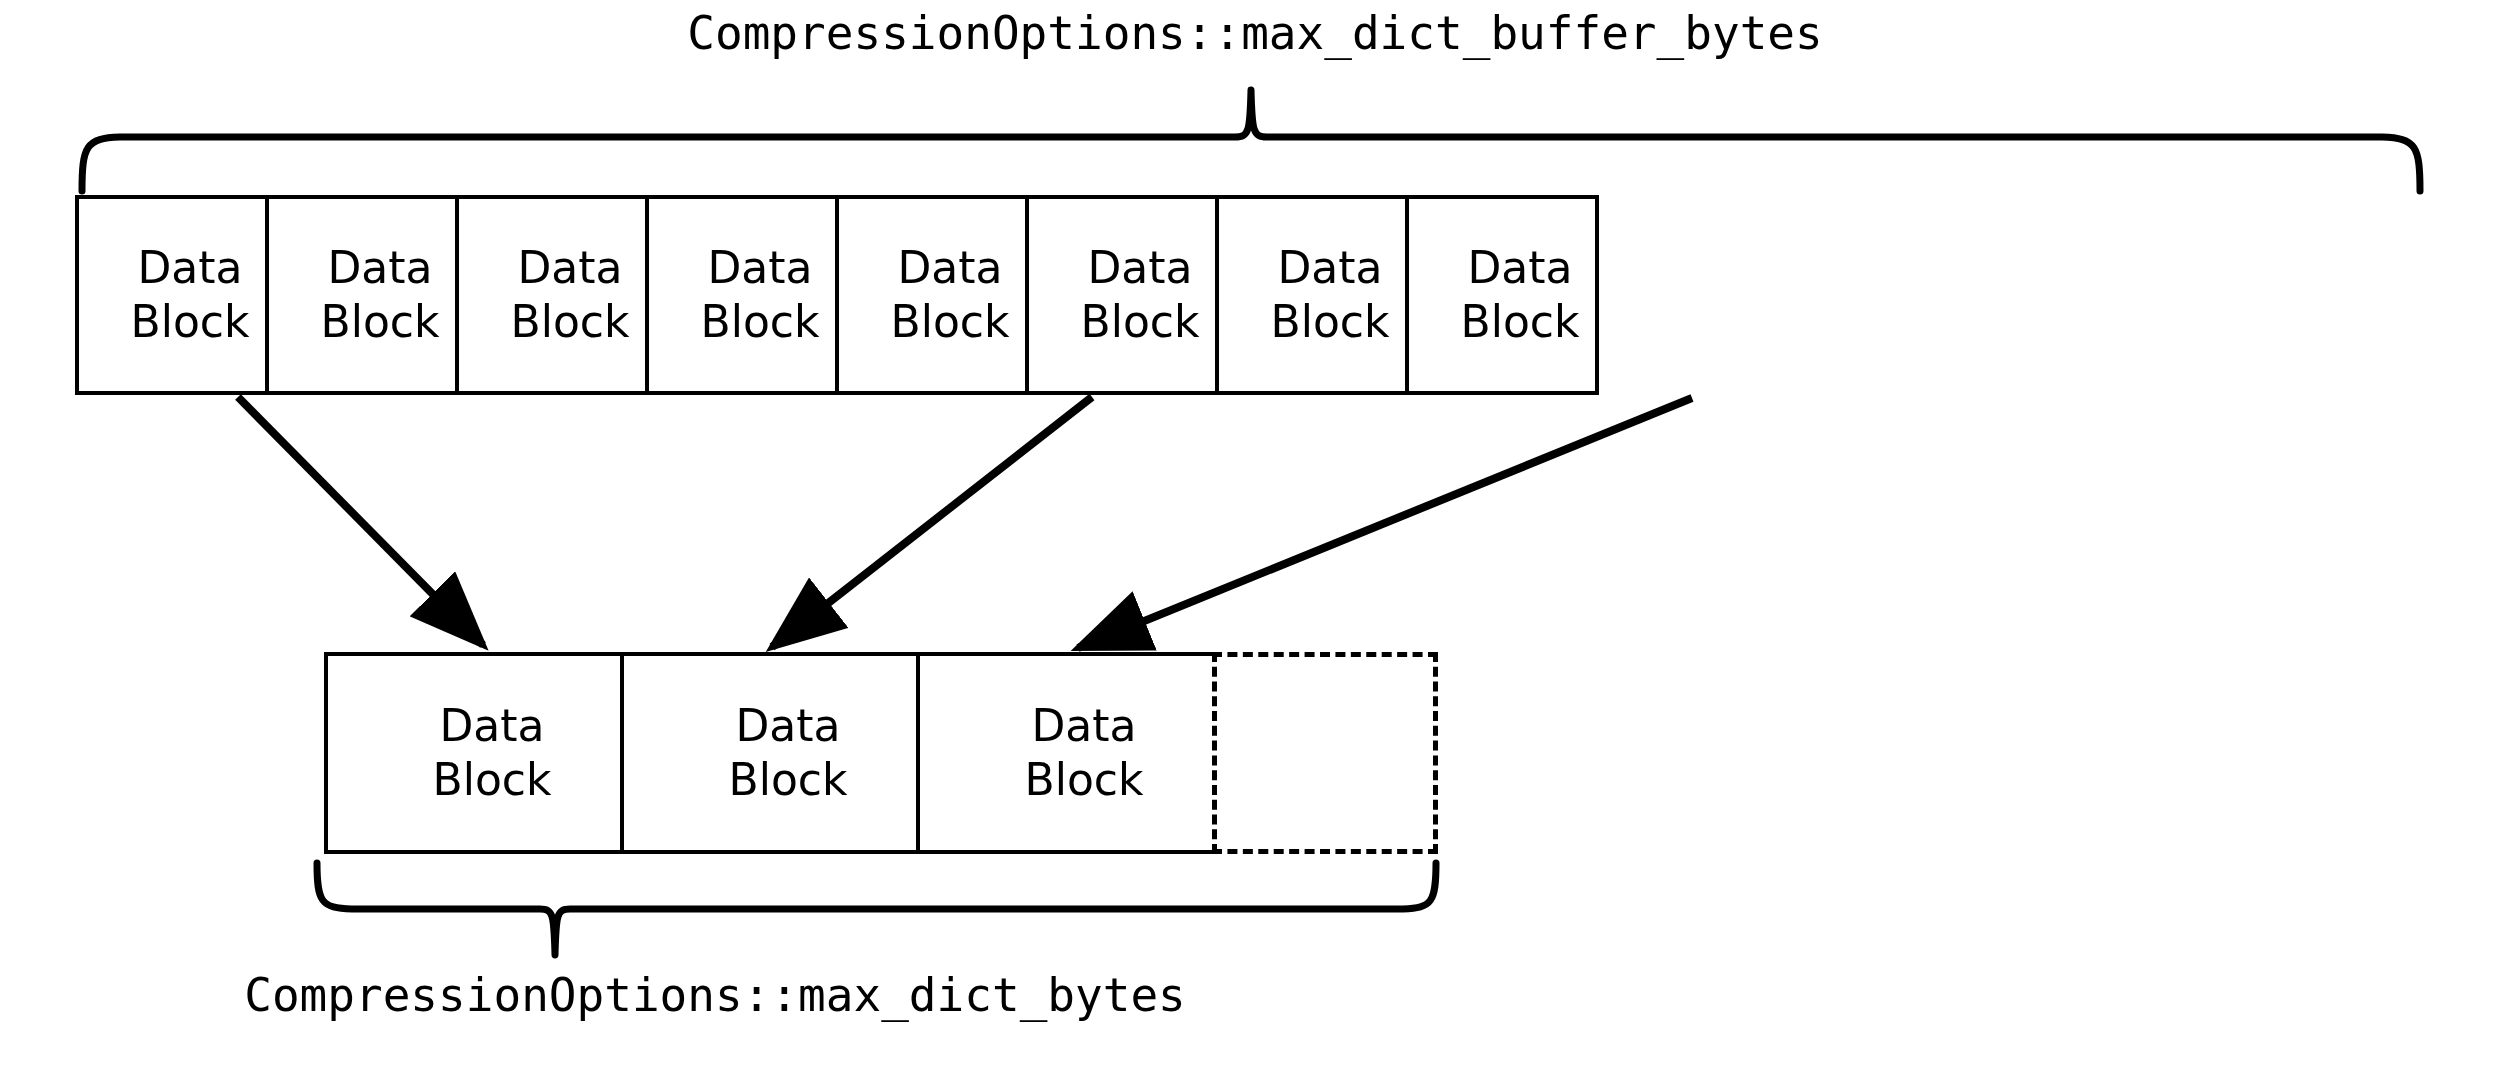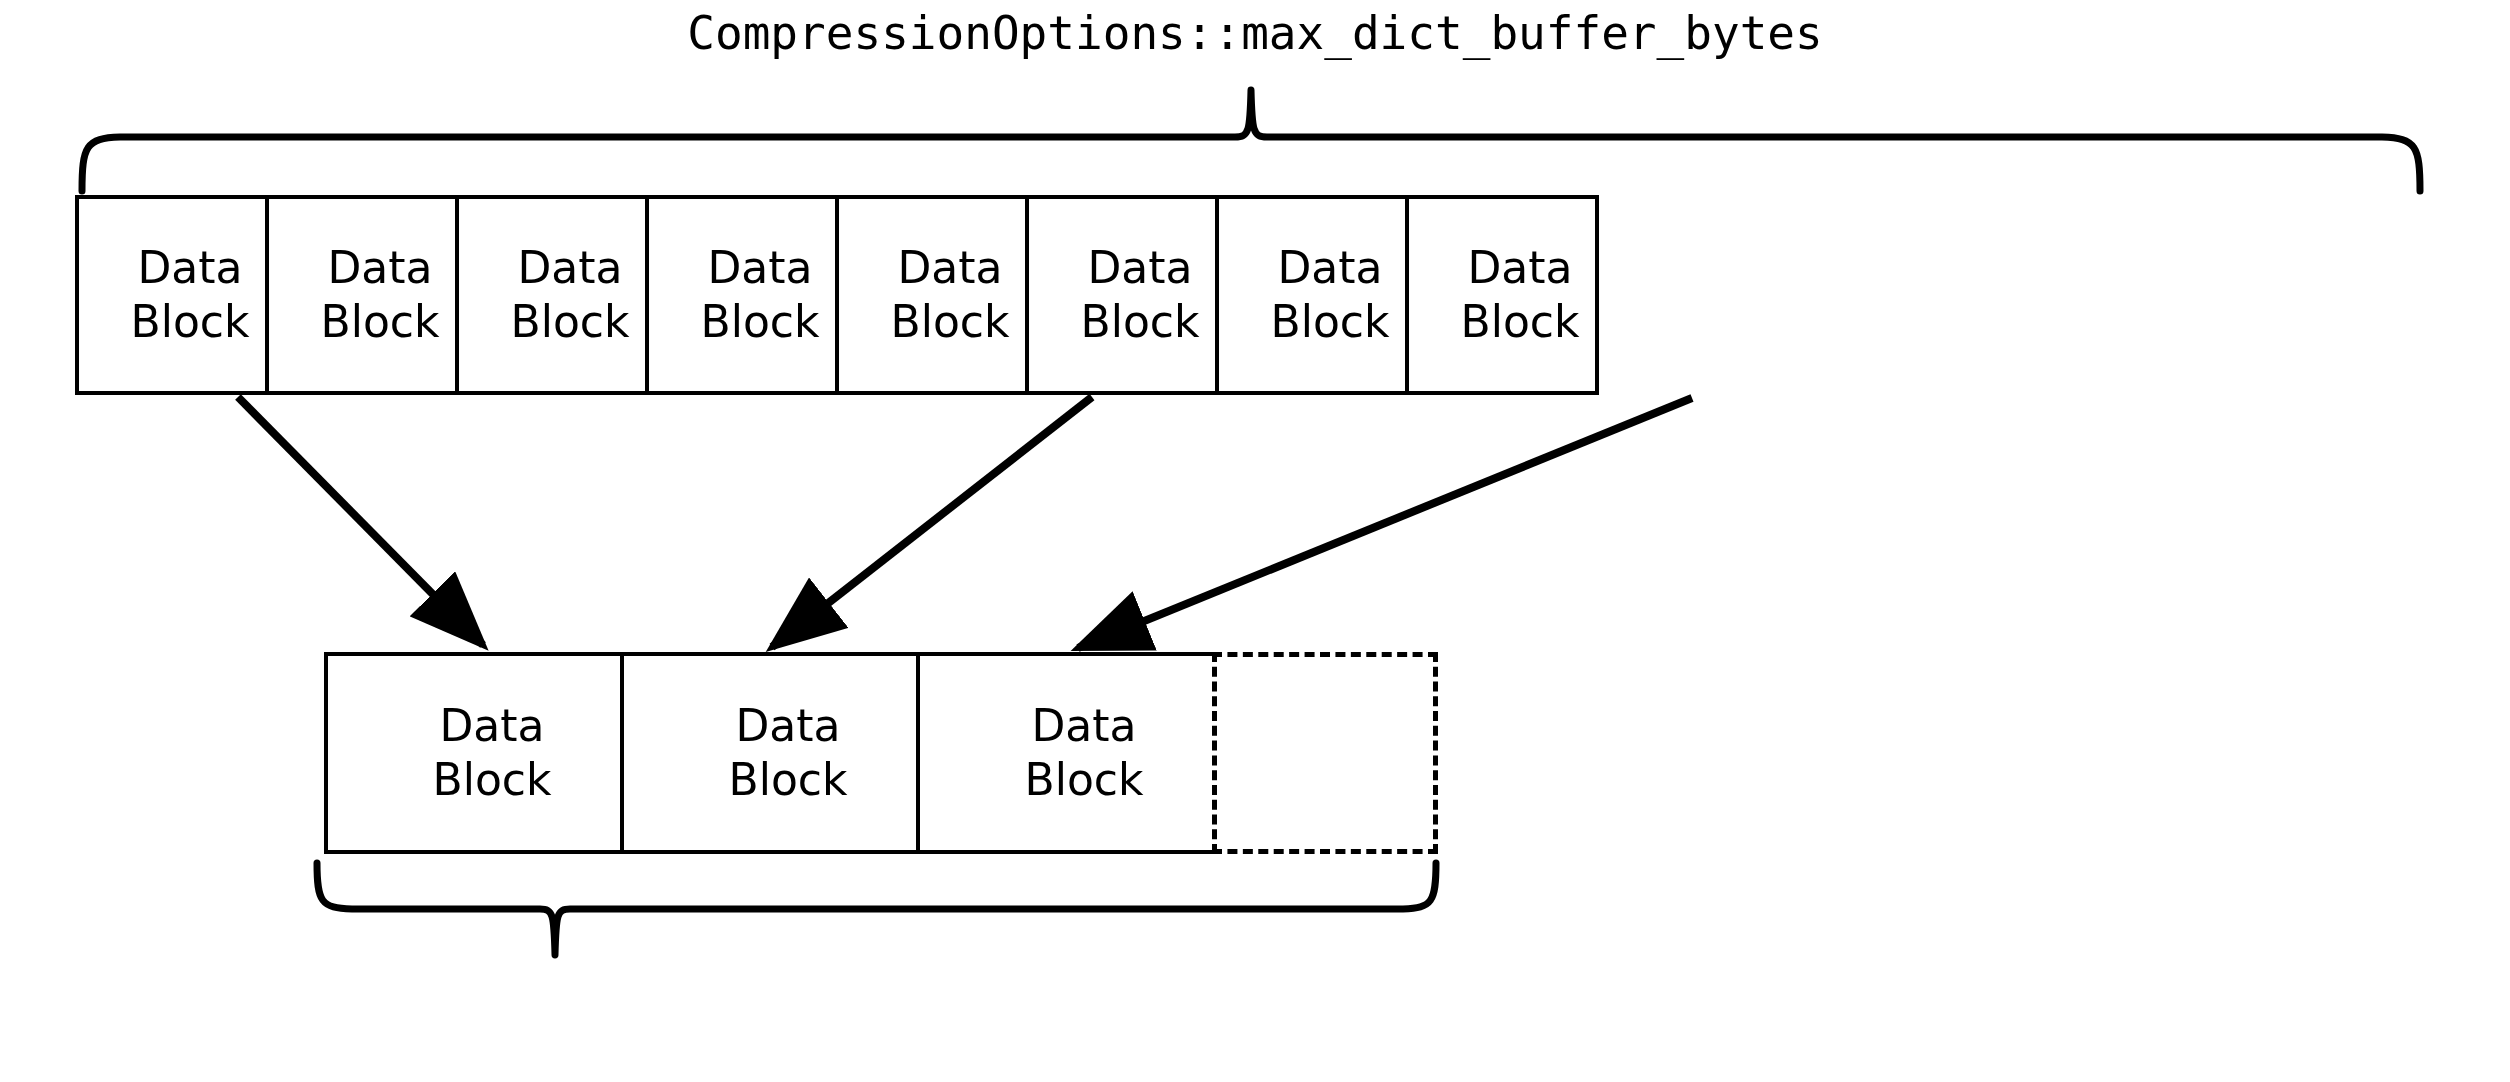--- a/index.html
+++ b/index.html
@@ -172,14 +172,15 @@
     <div class="block" style="left:916px; top:652px; width:300px; height:202px;">
       <span class="line">Data</span>
       <span class="line">Block</span>
     </div>
     <div class="block dashed" style="left:1212px; top:652px; width:226px; height:202px;">
       <span class="line"></span>
       <span class="line"></span>
     </div>
   </div>
 
+  <div class="mono-label" id="bottom-label">CompressionOptions::max_dict_bytes</div>
 
 </div>
 
 </body></html>

